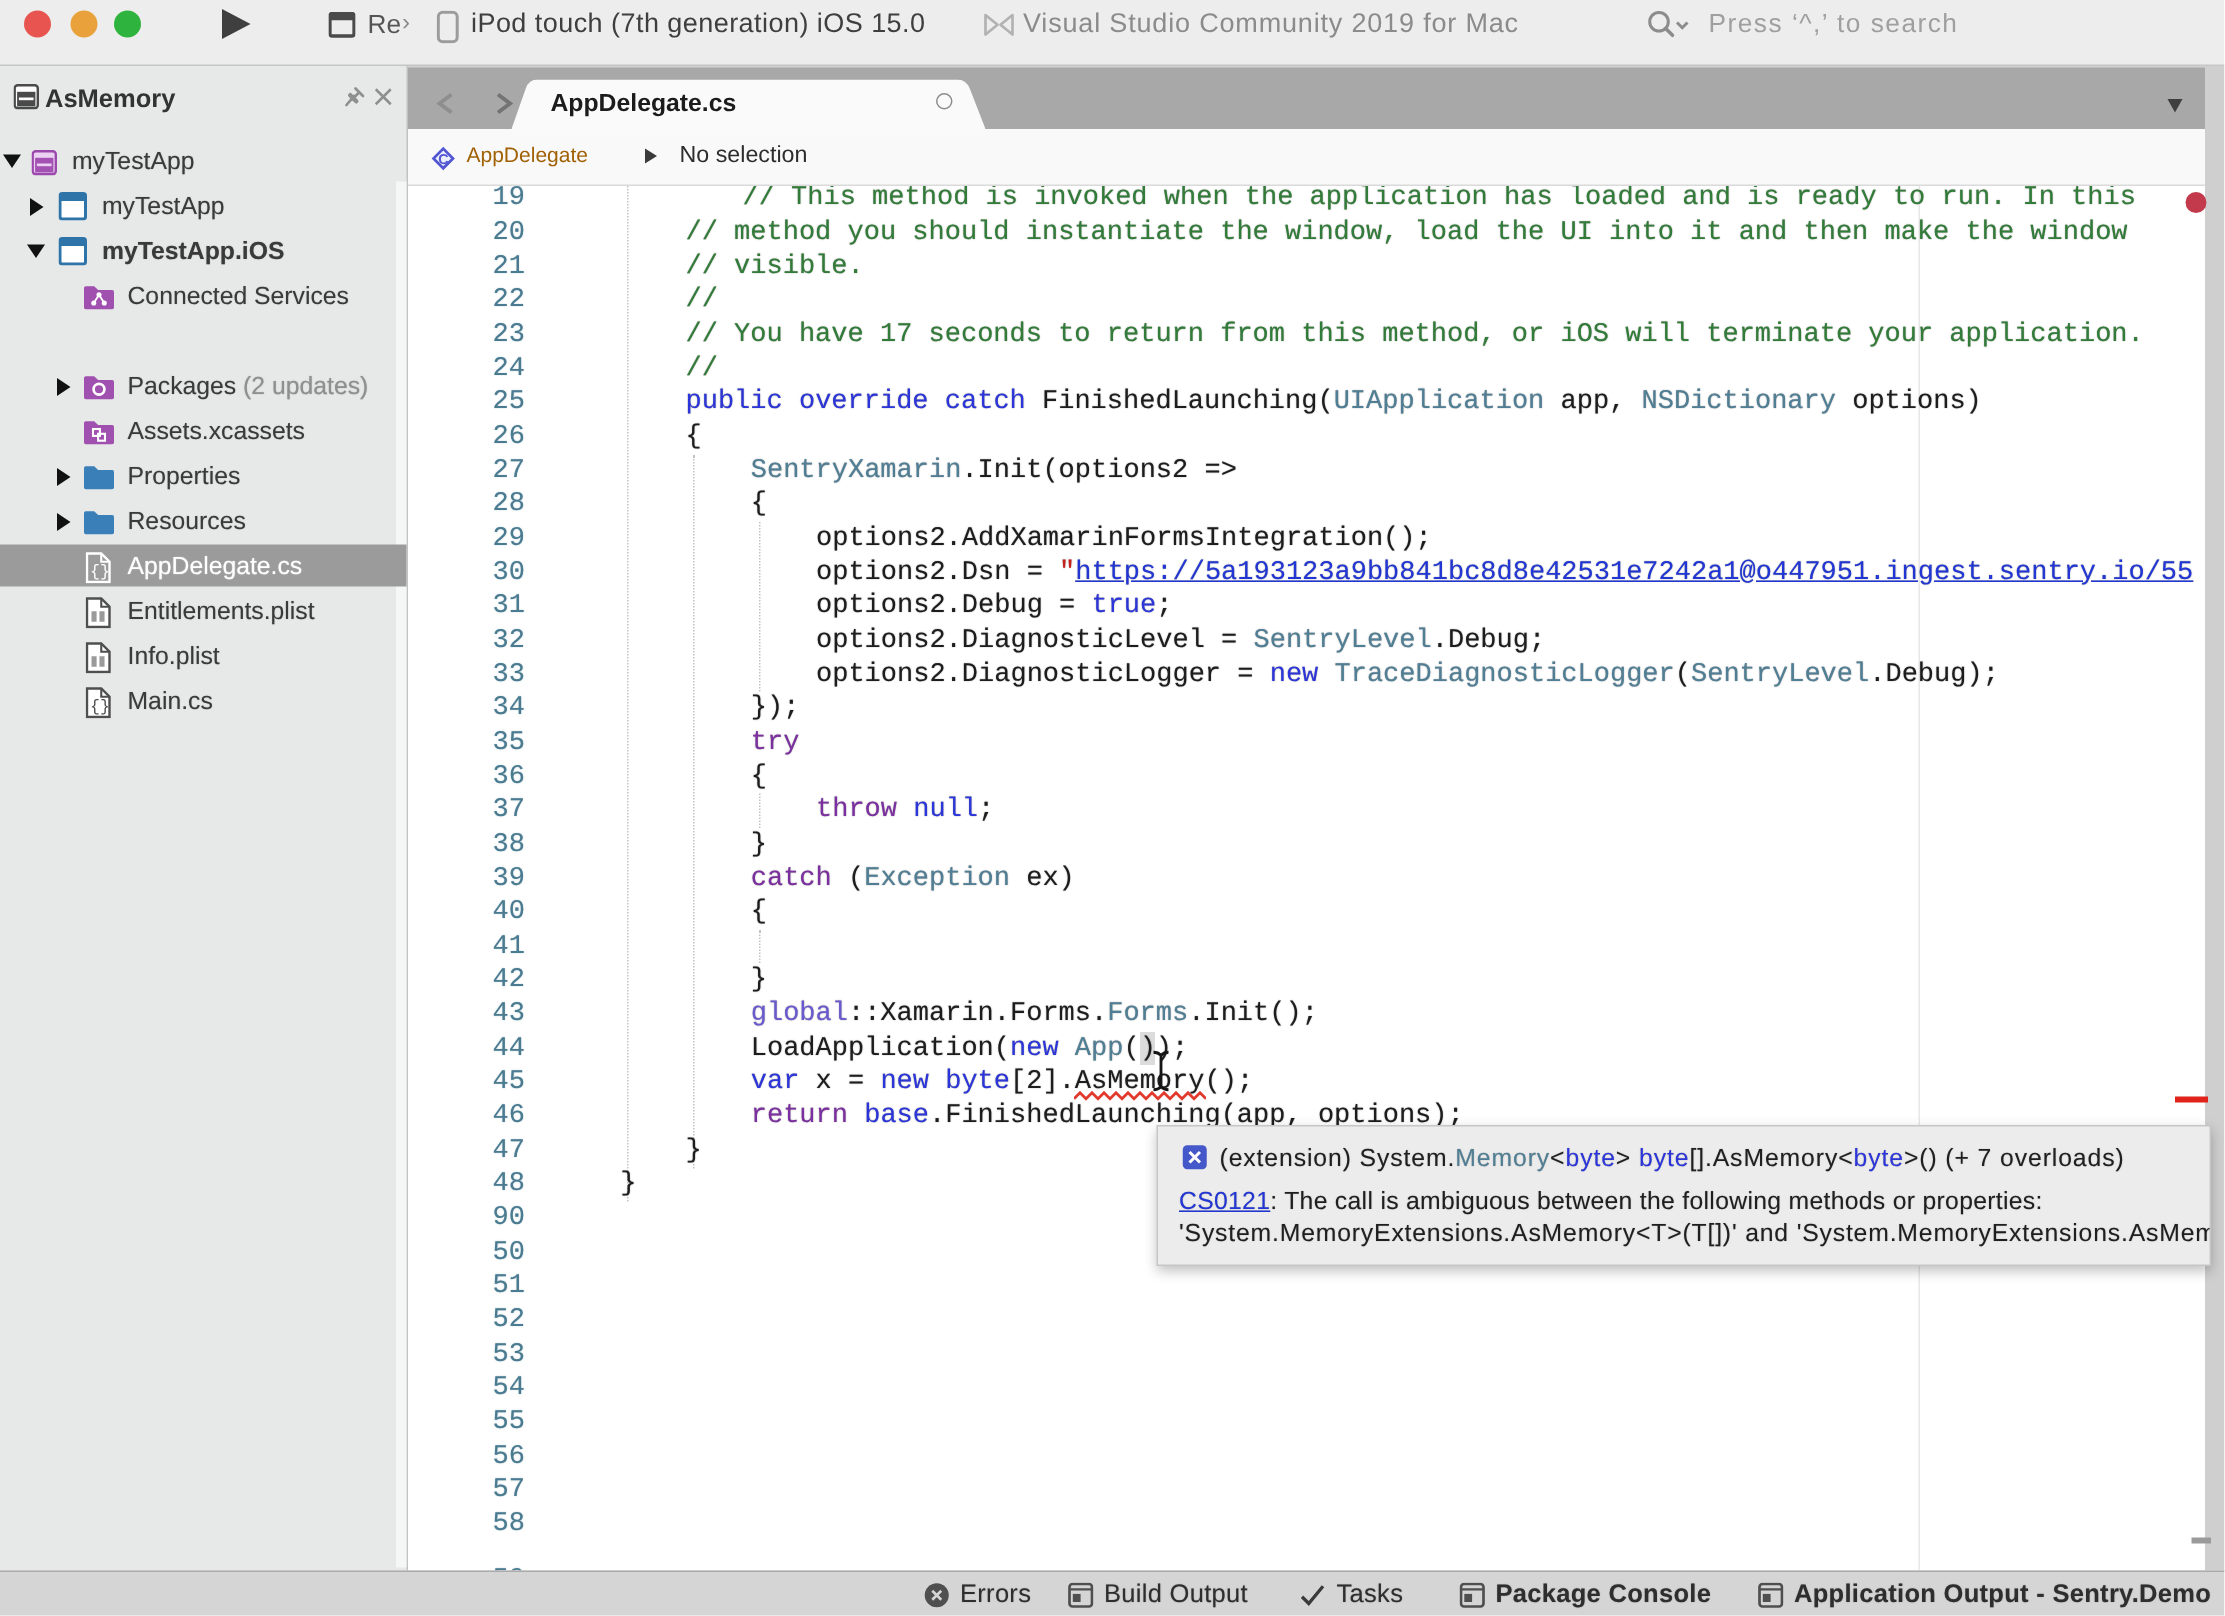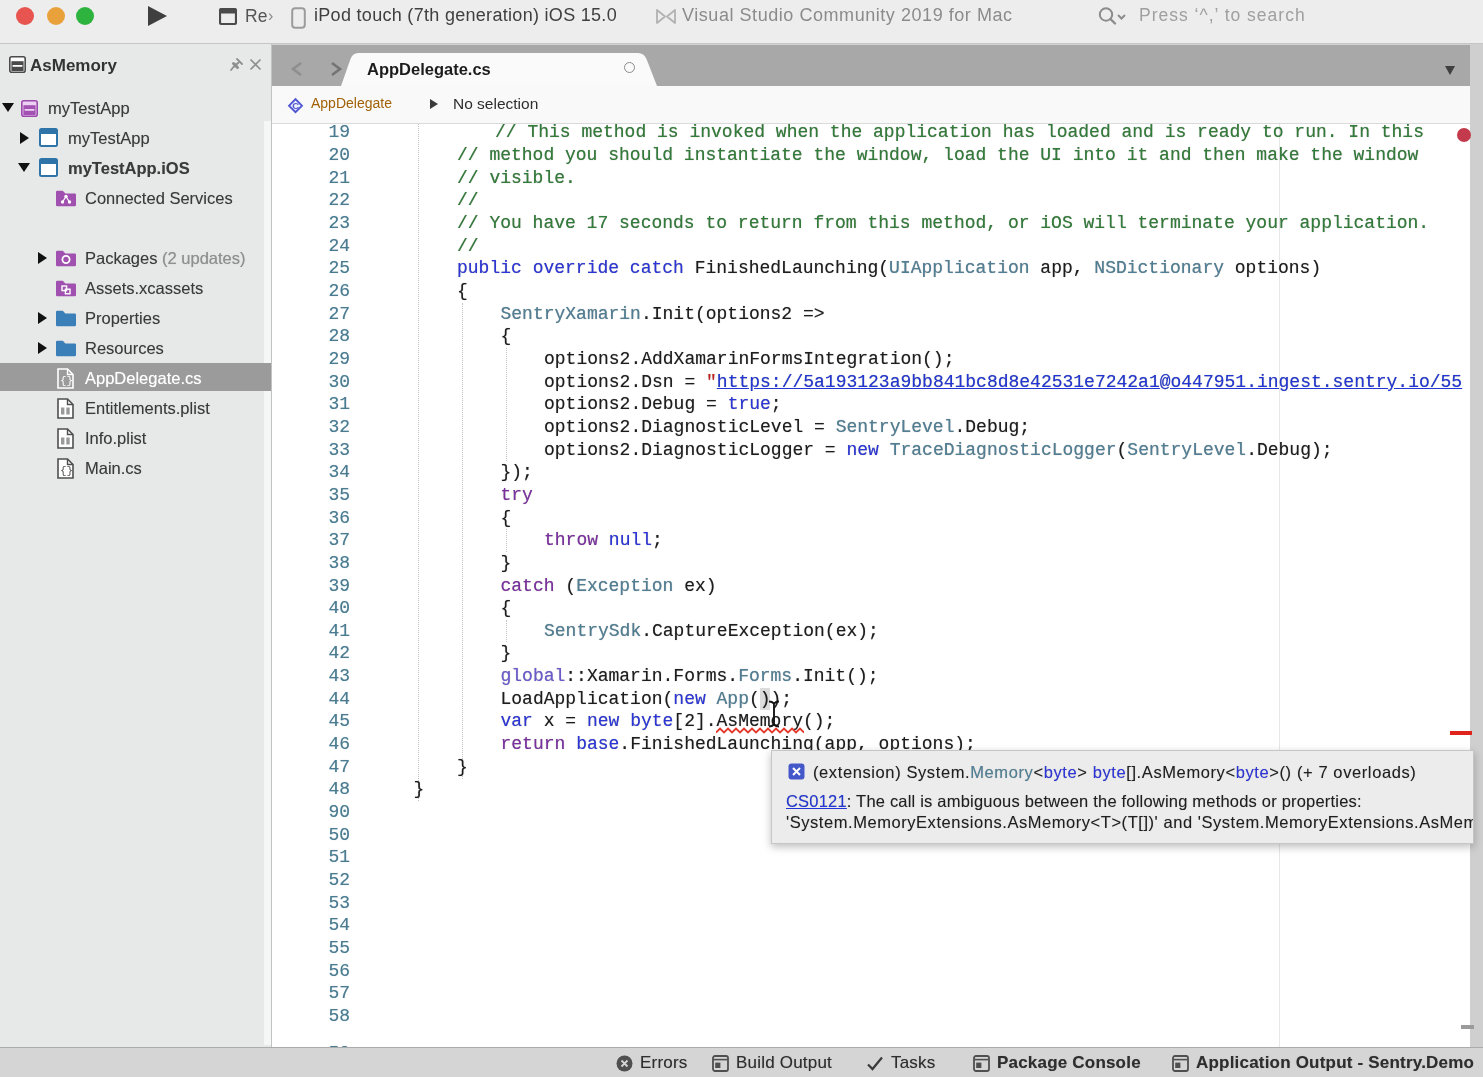--- a/index.html
+++ b/index.html
@@ -268,21 +268,20 @@
   <div class="cl" style="left:272.0px;top:269.22px;">options2.Debug = <span class="b">true</span>;</div>
   <div class="cl" style="left:272.0px;top:291.88px;">options2.DiagnosticLevel = <span class="t">SentryLevel</span>.Debug;</div>
   <div class="cl" style="left:272.0px;top:314.54px;">options2.DiagnosticLogger = <span class="b">new</span> <span class="t">TraceDiagnosticLogger</span>(<span class="t">SentryLevel</span>.Debug);</div>
   <div class="cl" style="left:228.5px;top:337.2px;">});</div>
   <div class="cl" style="left:228.5px;top:359.86px;"><span class="p">try</span></div>
   <div class="cl" style="left:228.5px;top:382.52px;">{</div>
   <div class="cl" style="left:272.0px;top:405.18px;"><span class="p">throw</span> <span class="b">null</span>;</div>
   <div class="cl" style="left:228.5px;top:427.84px;">}</div>
   <div class="cl" style="left:228.5px;top:450.5px;"><span class="p">catch</span> (<span class="t">Exception</span> ex)</div>
   <div class="cl" style="left:228.5px;top:473.16px;">{</div>
-  <div class="cl" style="left:272.0px;top:495.82px;"><span class="t">SentrySdk</span>.CaptureException(ex);</div>
   <div class="cl" style="left:228.5px;top:518.48px;">}</div>
   <div class="cl" style="left:228.5px;top:541.14px;"><span class="gl">global</span>::Xamarin.Forms.<span class="t">Forms</span>.Init();</div>
   <div class="cl" style="left:228.5px;top:563.8px;">LoadApplication(<span class="b">new</span> <span class="t">App</span>());</div>
   <div class="cl" style="left:228.5px;top:586.46px;"><span class="b">var</span> x = <span class="b">new</span> <span class="b">byte</span>[2].AsMemory();</div>
   <div class="cl" style="left:228.5px;top:609.12px;"><span class="p">return</span> <span class="b">base</span>.FinishedLaunching(app, options);</div>
   <div class="cl" style="left:185.0px;top:631.78px;">}</div>
   <div class="cl" style="left:141.5px;top:654.44px;">}</div>
   <svg class="abs" style="left:444px;top:603px;" width="88" height="8" viewBox="0 0 88 8">
     <path d="M0 5.5 L4 1.5 L8 5.5 L12 1.5 L16 5.5 L20 1.5 L24 5.5 L28 1.5 L32 5.5 L36 1.5 L40 5.5 L44 1.5 L48 5.5 L52 1.5 L56 5.5 L60 1.5 L64 5.5 L68 1.5 L72 5.5 L76 1.5 L80 5.5 L84 1.5 L88 5.5" fill="none" stroke="#e23b2e" stroke-width="1.8"></path>
   </svg>

